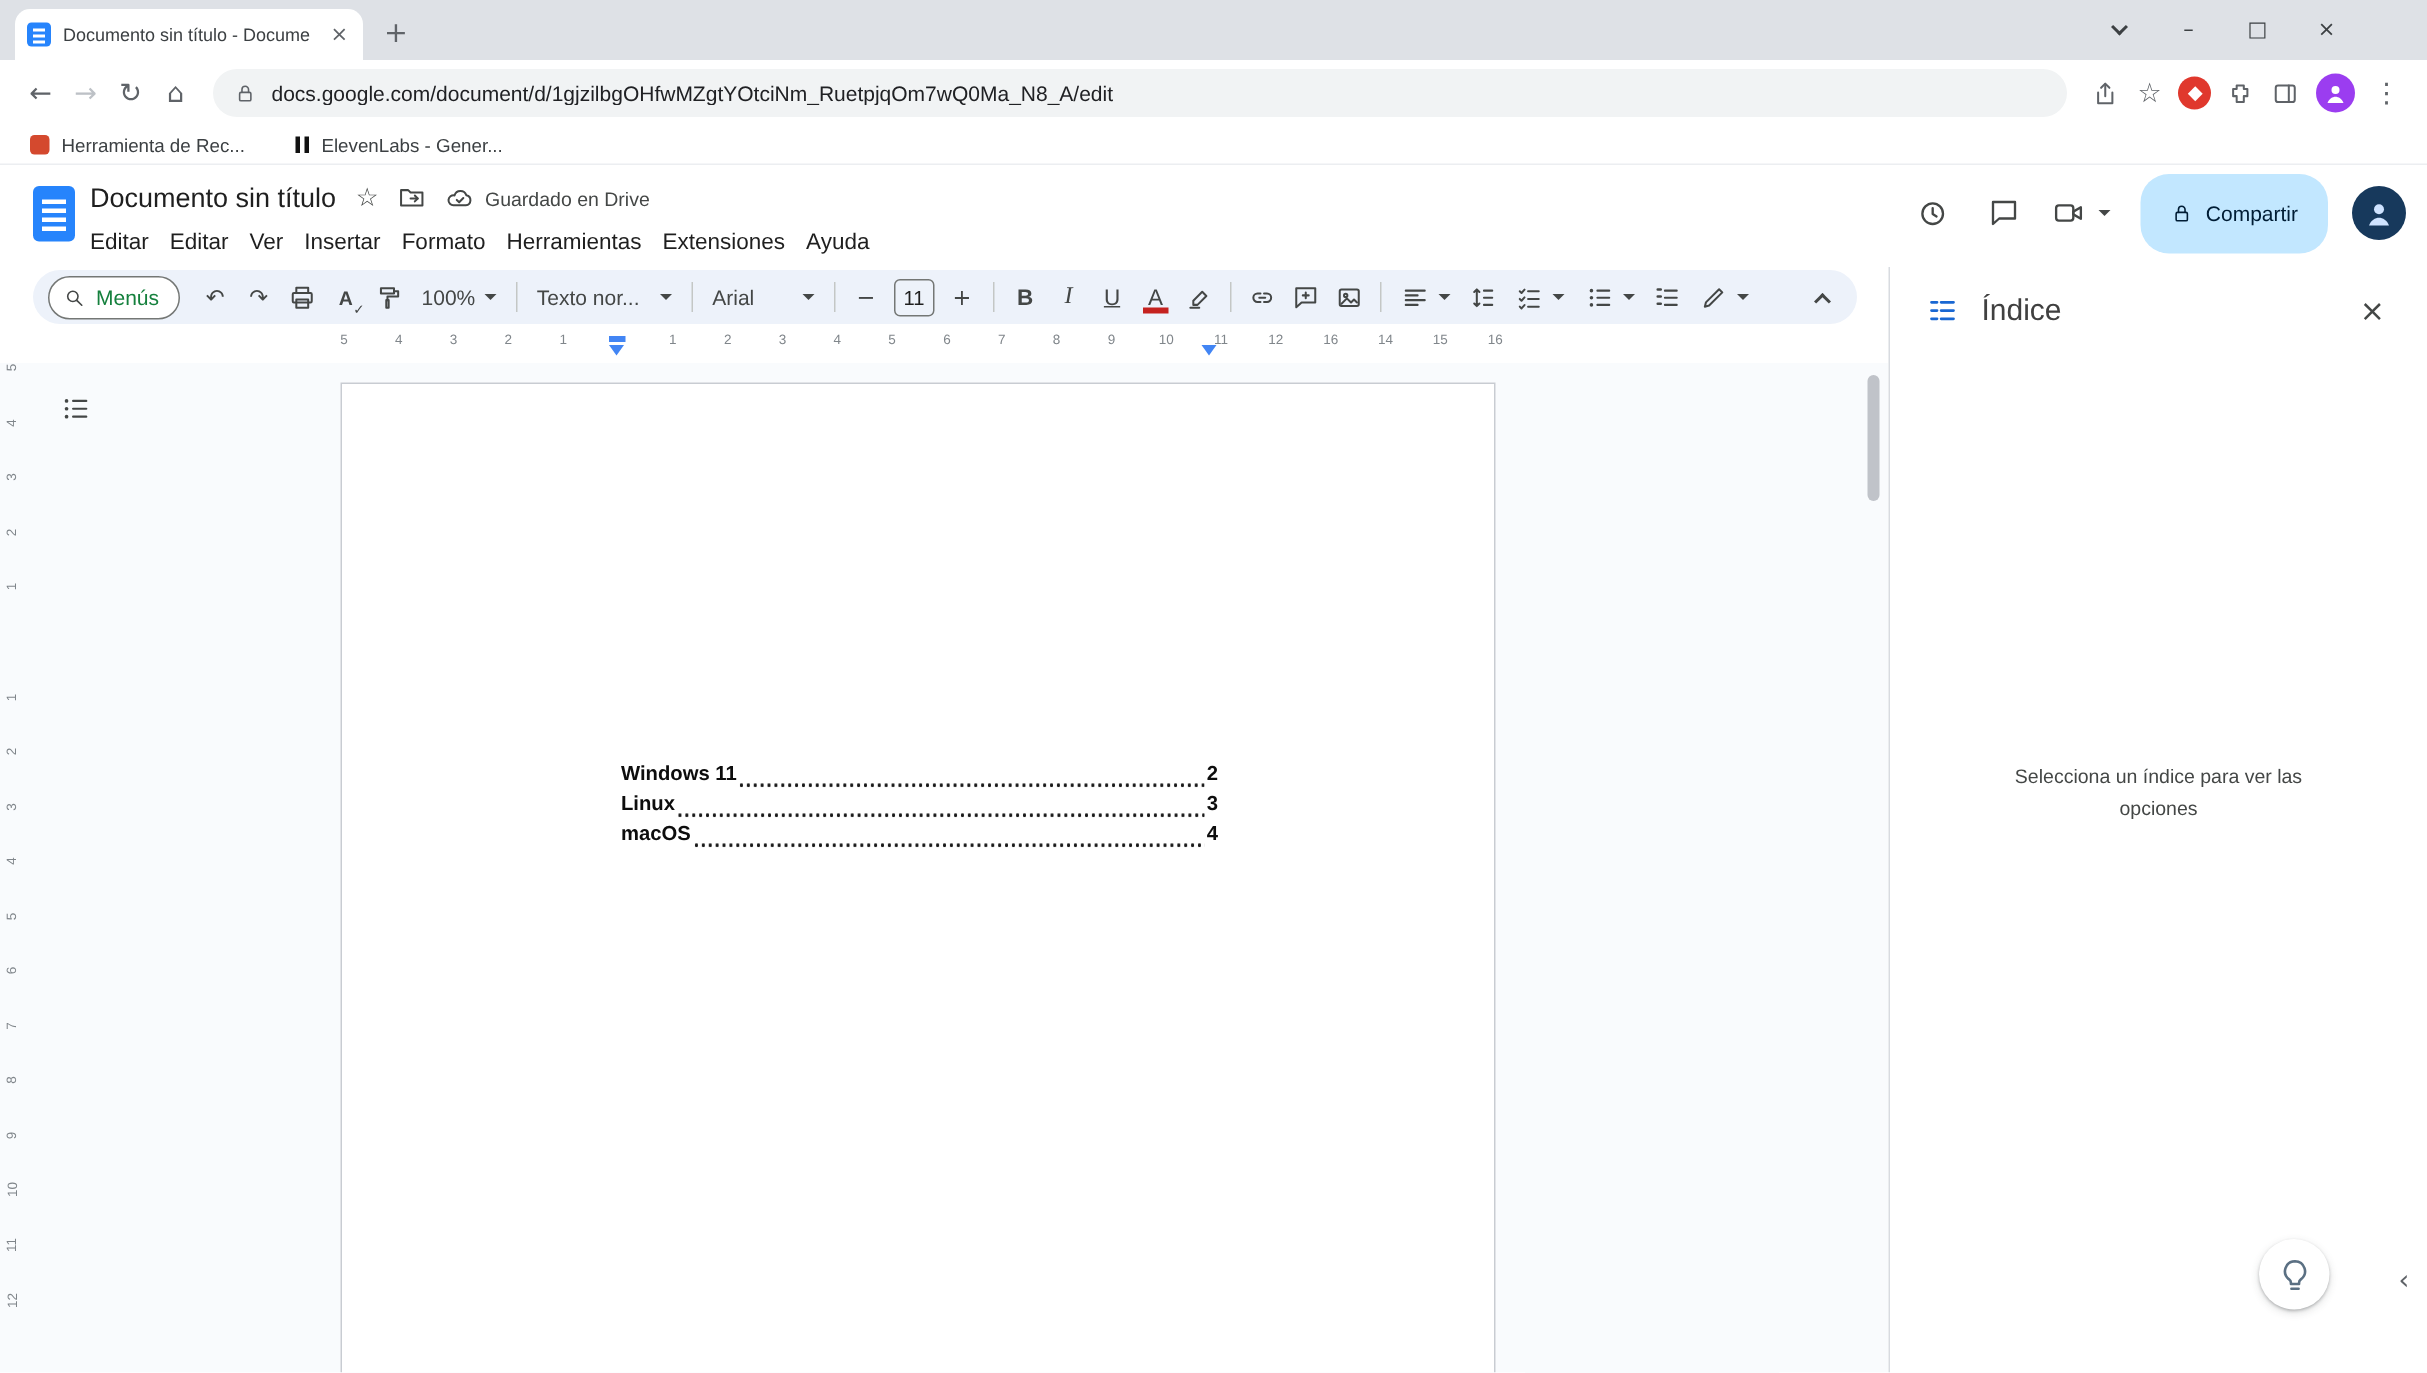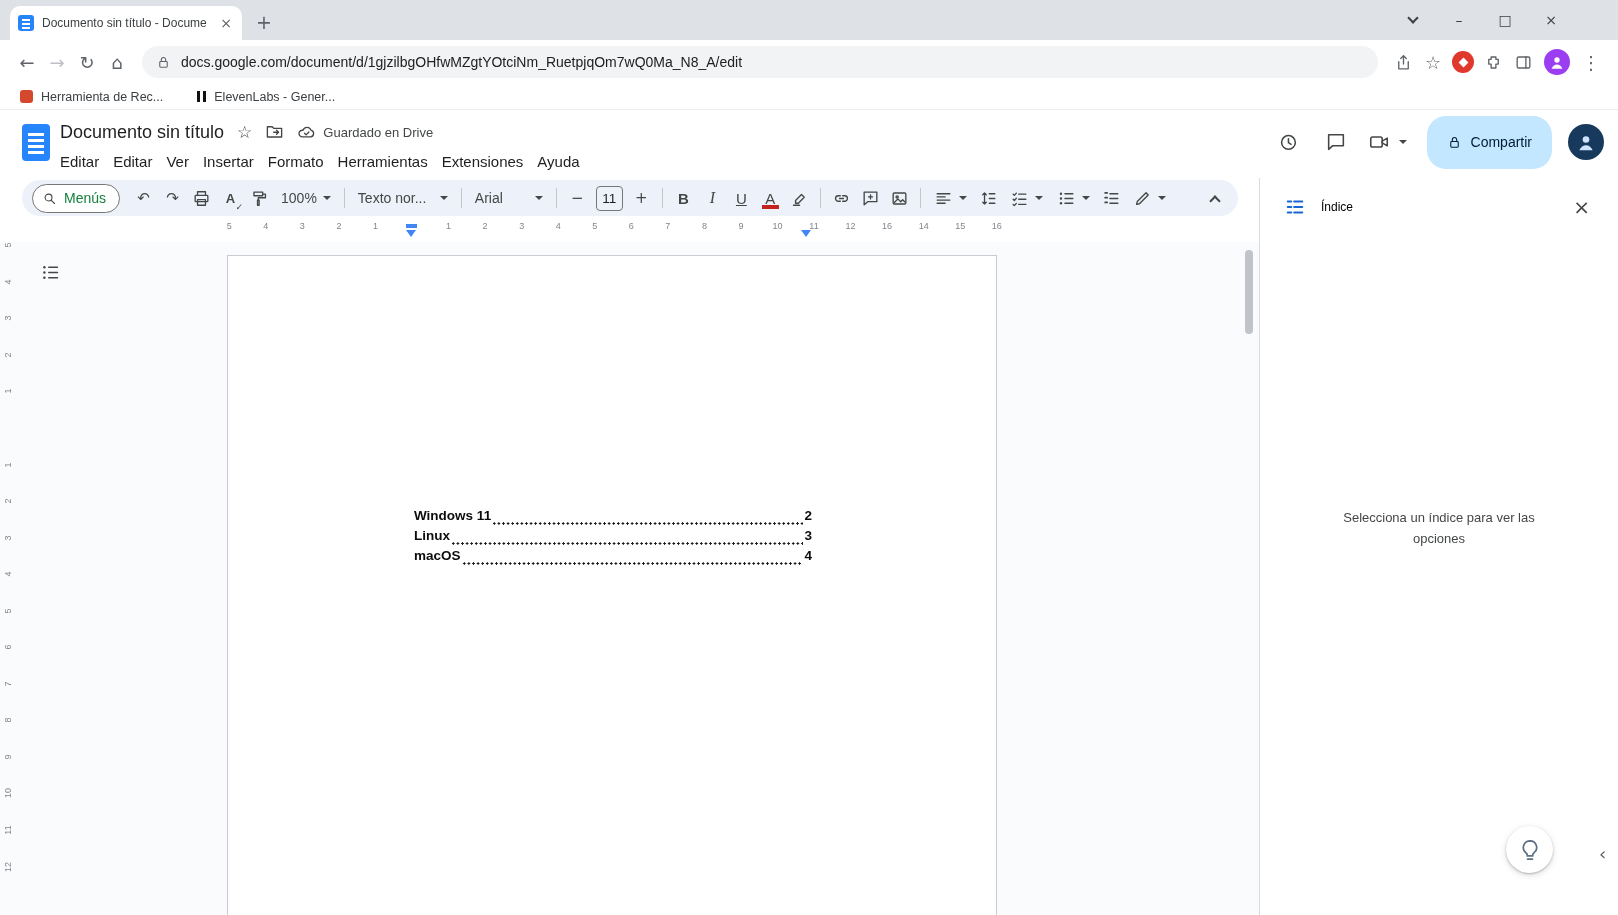--- a/index.html
+++ b/index.html
@@ -129,21 +129,21 @@
     background-image:radial-gradient(circle,#1a1a1a 1.05px,transparent 1.35px);
     background-size:4.6px 5px;background-repeat:repeat-x;background-position:0 1px}
   .vscroll{position:absolute;left:1245px;top:6px;width:9px;height:660px}
   .vscroll .thumb{position:absolute;top:2px;left:0;width:8px;height:84px;background:#c0c3c9;
     border-radius:4px}
 
   
   .side-panel{position:absolute;left:1259px;top:178px;width:359px;height:737px;background:#fff;
     border-left:1px solid #d8dbe0}
   .panel-header{display:flex;align-items:center;gap:15px;padding:17px 24px}
-  .panel-title{font-size:12px;color:#000000;flex:1}
+  .panel-title{font-size:20px;color:#404040;flex:1}
   .panel-close{font-size:20px;color:#444746;padding:0 4px}
   .panel-empty{position:absolute;top:330px;left:50%;transform:translateX(-50%);width:212px;
     text-align:center;font-size:13px;color:#444746;line-height:1.6}
 
   
   .explore-fab{position:absolute;left:1506px;top:826px;width:47px;height:47px;border-radius:50%;
     background:#fff;box-shadow:0 1px 2px rgba(60,64,67,.3),0 2px 6px rgba(60,64,67,.18);
     display:flex;align-items:center;justify-content:center}
   .collapse-chev{position:absolute;left:1599px;top:843px;font-size:18px;color:#5f6368}
 </style>

